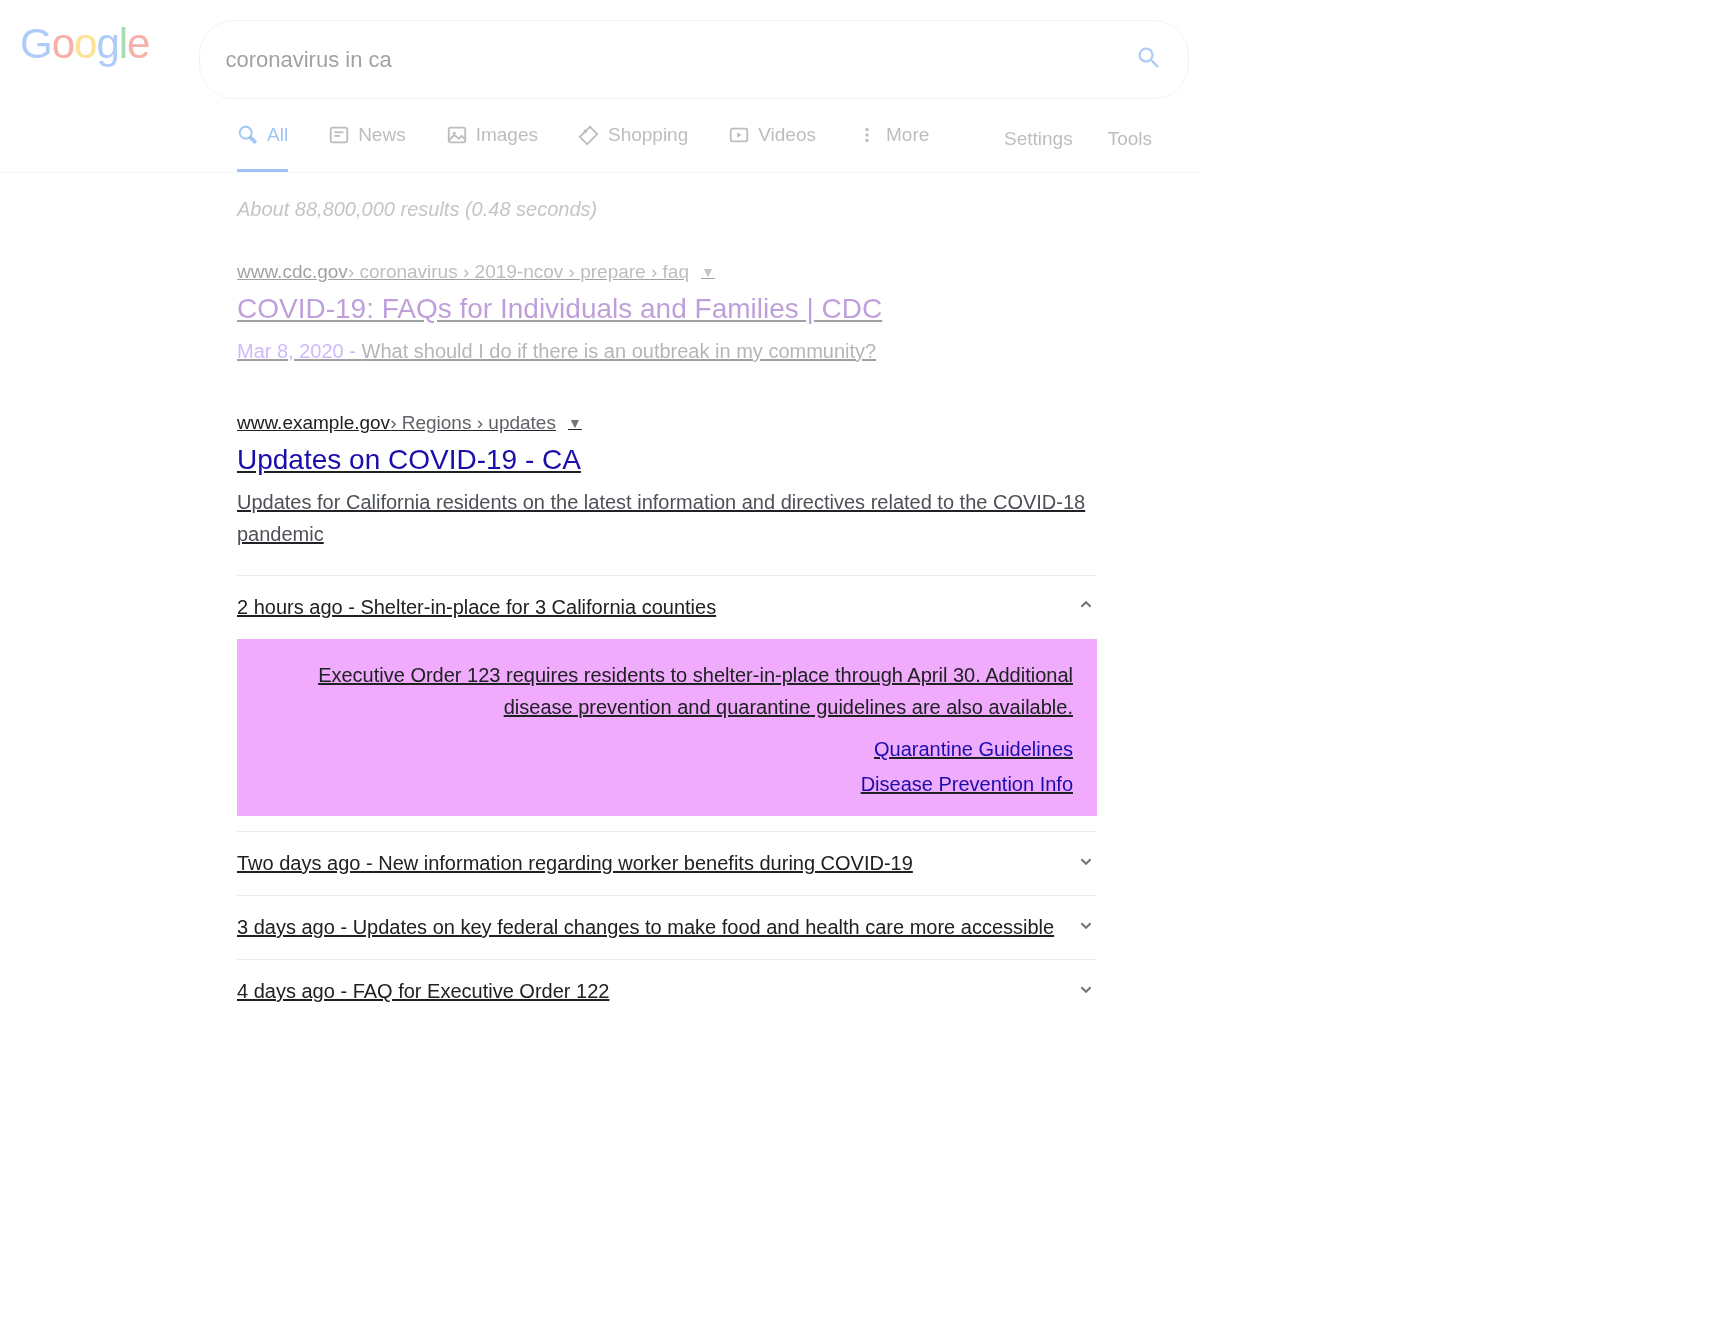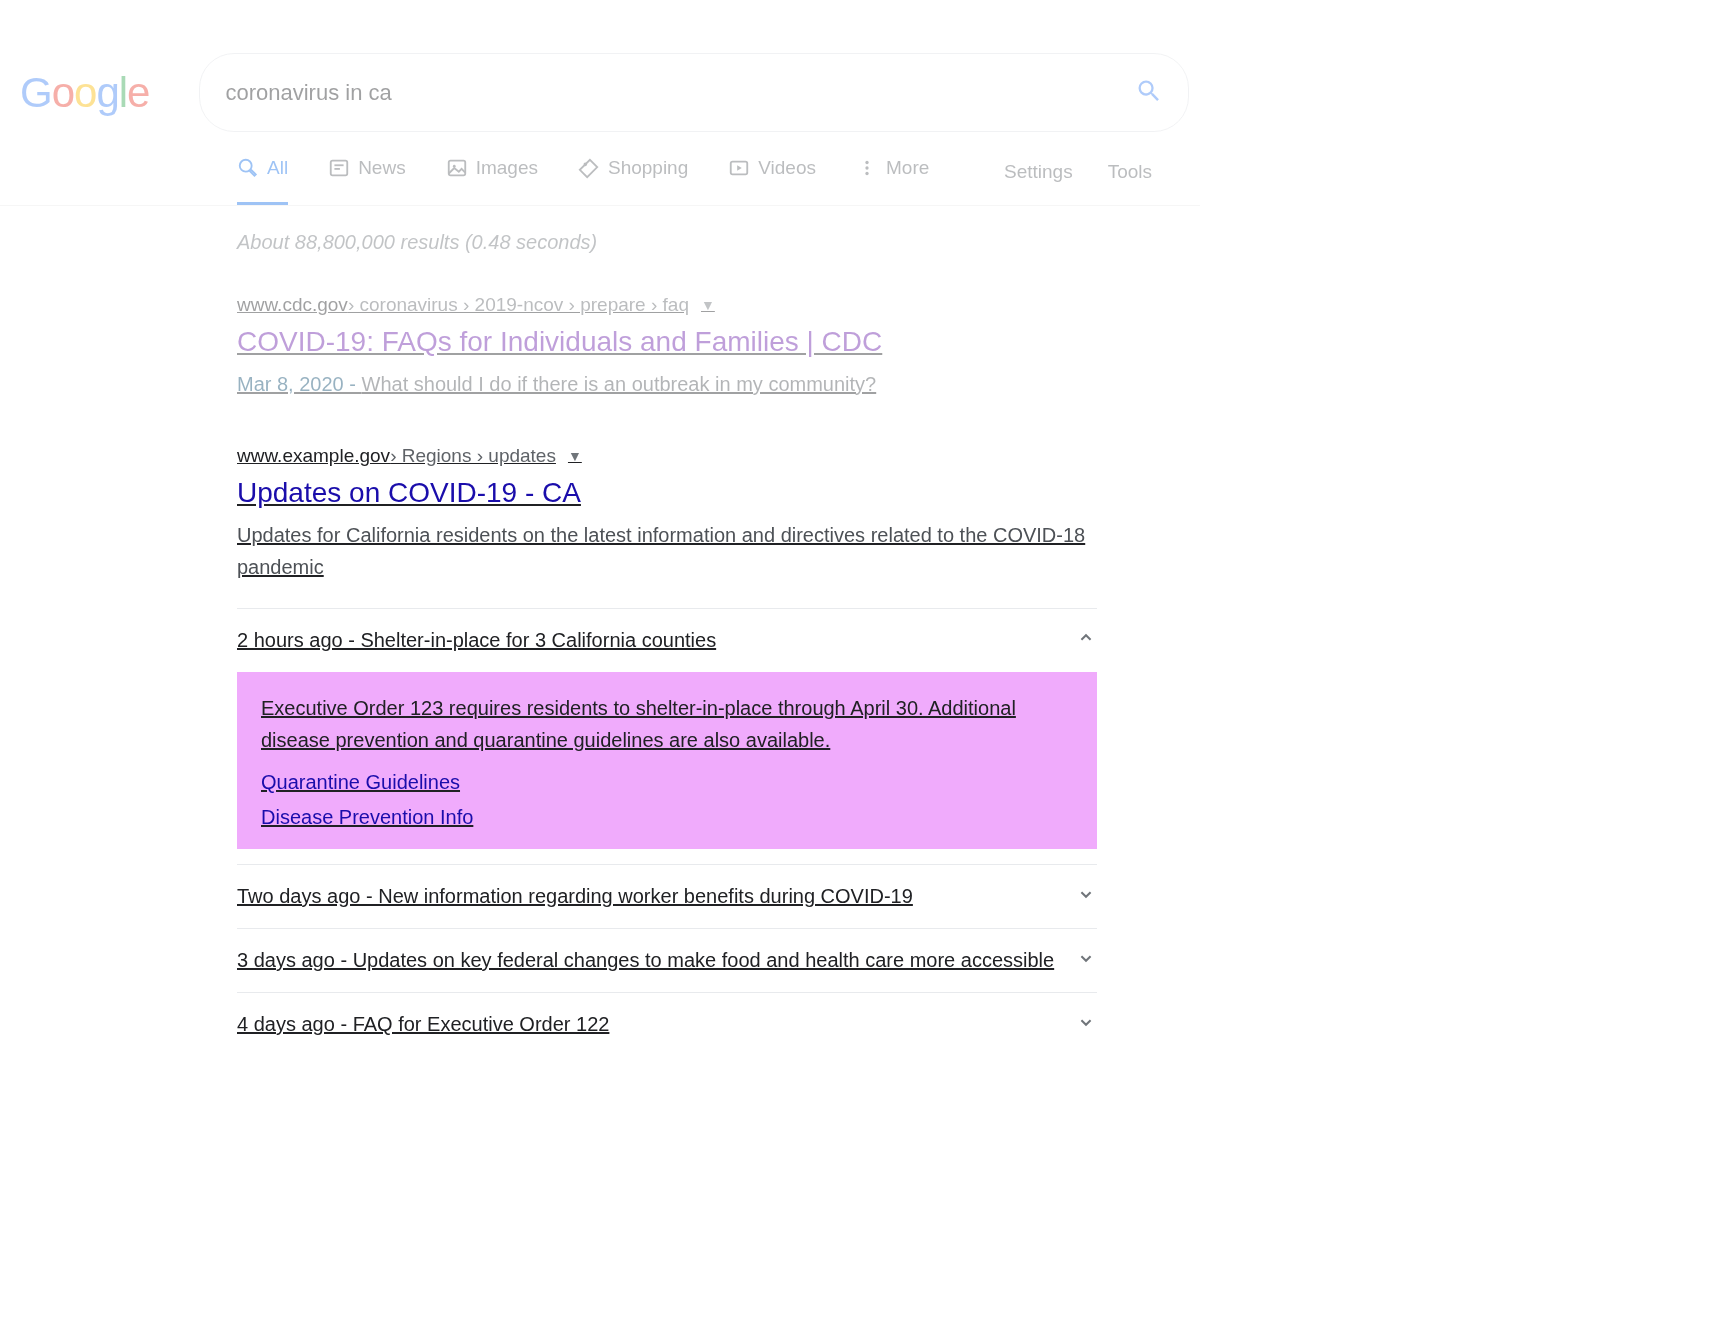--- a/index.html
+++ b/index.html
@@ -1,20 +1,20 @@
 <!DOCTYPE html>
 <html><head>
   <meta charset="utf-8">
   <style>
     * { margin: 0; padding: 0; box-sizing: border-box; }
     body { font-family: Arial, sans-serif; background: #fff; color: #202124; width: 1723px; }
     
     .top-section { opacity: 0.42; }
     
-    .header { display: flex; align-items: center; padding: 20px 0 0 20px; margin-top: 33px; }
+    .header { display: flex; padding: 20px 0 0 20px; }
     .logo { font-size: 42px; font-weight: 500; margin-right: 50px; letter-spacing: -1px; }
     .logo .g1 { color: #4285F4; }
     .logo .o1 { color: #EA4335; }
     .logo .o2 { color: #FBBC05; }
     .logo .g2 { color: #4285F4; }
     .logo .l  { color: #34A853; }
     .logo .e  { color: #EA4335; }
     
     .search-box { display: flex; align-items: center; border: 1px solid #dfe1e5; border-radius: 35px; padding: 0 25px; height: 79px; width: 990px; }
     .search-input { flex: 1; border: none; outline: none; font-size: 22px; color: #202124; }
@@ -32,24 +32,24 @@
     .result-stats { color: #70757a; font-size: 20px; margin-bottom: 40px; font-style: italic; }
     
     .result { margin-bottom: 45px; text-decoration: underline; }
     .result-url { color: #202124; font-size: 19px; display: flex; align-items: center; }
     .result-url .pathseg { color: #5f6368; }
     .dropdown-tri { display:inline-block; margin-left: 12px; color: #70757a; font-size: 14px; }
     .result-title { font-size: 28px; margin-top: 10px; }
     .result-title.visited { color: #681DA8; }
     .result-title.unvisited { color: #1A0DAB; }
     .result-snippet { font-size: 20px; color: #4d5156; margin-top: 10px; line-height: 1.6; }
-    .snippet-date { color: #0c4a6e; }
+    .snippet-date { color: #8b5cf6; }
     .result-description { font-size: 20px; color: #4d5156; margin-top: 10px; line-height: 1.6; }
     
-    .updates-section { margin-top: 25px; }
+    .updates-section { margin-top: 25px; text-align: right; }
     .update-item { display: flex; align-items: center; justify-content: space-between; border-top: 1px solid #e8eaed; padding: 18px 0; font-size: 20px; color: #202124; cursor: pointer; }
     .update-item .chev { color: #70757a; }
     .expanded-box { background: #f0abfc; padding: 20px 24px; margin: 0 0 15px 0; }
     .expanded-text { font-size: 20px; color: #202124; line-height: 1.6; margin-bottom: 15px; }
     .expanded-link { display: block; color: #1A0DAB; font-size: 20px; margin-top: 12px; cursor: pointer; }
     
     .bottom-spacer { height: 400px; }
 
     svg.tab-ico { width: 22px; height: 22px; flex-shrink: 0; }
     .nav-tab.active svg.tab-ico { stroke: #1a73e8;}

